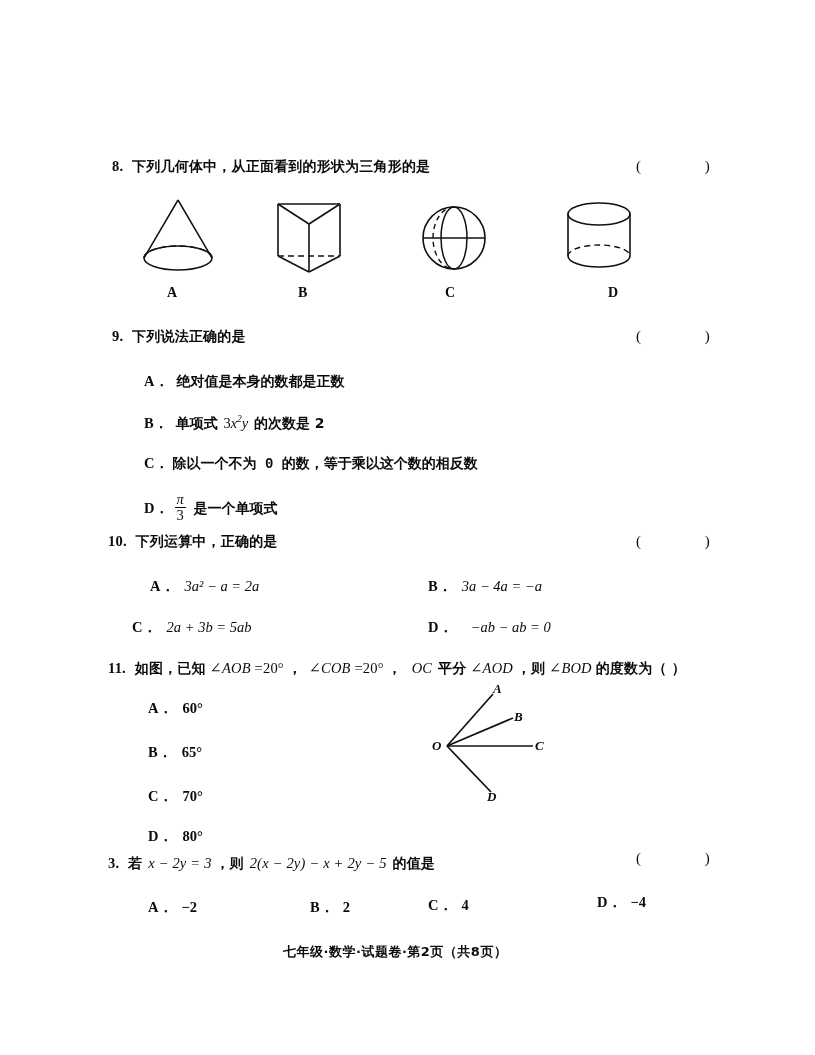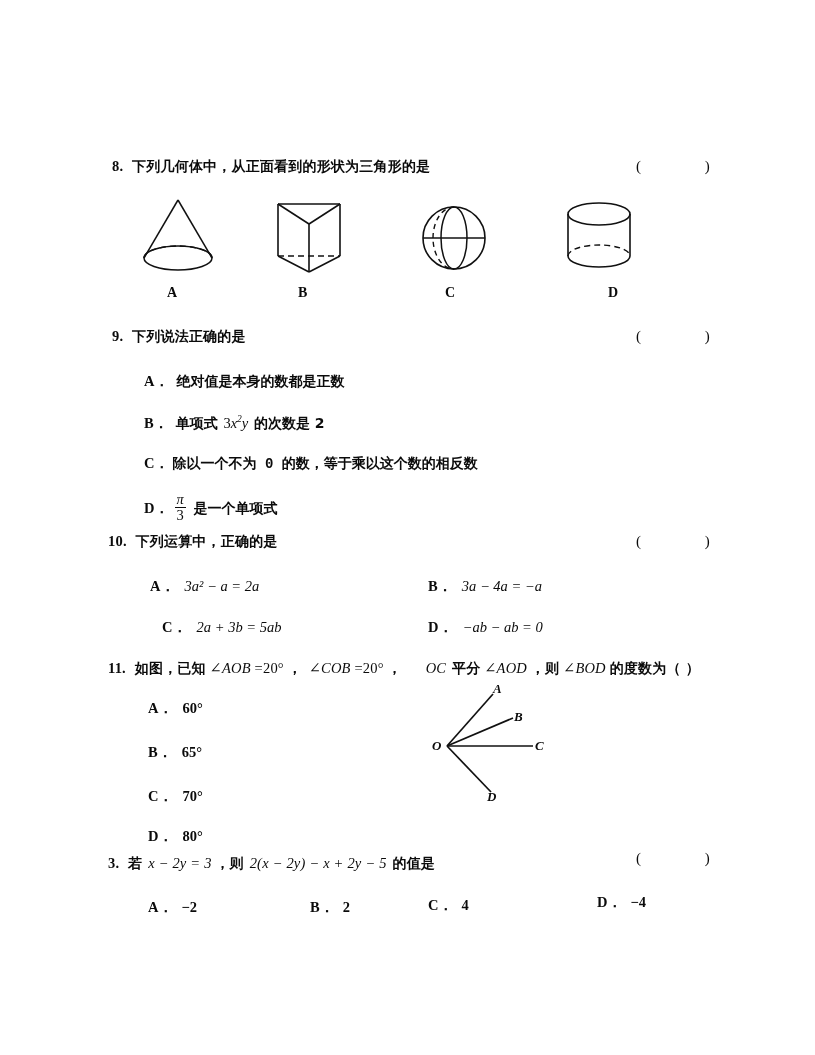--- a/index.html
+++ b/index.html
@@ -193,39 +193,39 @@
   <div class="bracket" style="left:636px; top:533px;">(&nbsp;)</div>
 
   <div class="opt" style="left:150px; top:578px;text-align:right;">
     <span class="opt-letter">A．</span>
     <span class="mathi" style="margin-left:6px;">3a² − a = 2a</span>
   </div>
   <div class="opt" style="left:428px; top:578px;">
     <span class="opt-letter">B．</span>
     <span class="mathi" style="margin-left:6px;">3a − 4a = −a</span>
   </div>
-  <div class="opt" style="left:162px; top:619px;text-align:center;">
+  <div class="opt" style="left:132px; top:619px;text-align:center;">
     <span class="opt-letter">C．</span>
     <span class="mathi" style="margin-left:6px;">2a + 3b = 5ab</span>
   </div>
   <div class="opt" style="left:428px; top:619px;">
     <span class="opt-letter">D．</span>
-    <span class="mathi" style="margin-left:6px;">−ab − ab = 0</span>
+    <span class="mathi" style="margin-left:14px;">−ab − ab = 0</span>
   </div>
 
   <div class="q-stem" style="left:108px; top:660px;">
     <span class="q-num">11.</span>
     <span class="cn" style="margin-left:5px;">如图，已知</span>
     <span class="mathi">∠AOB</span>
     <span class="mathr">=20°</span>
     <span class="cn">，</span>
     <span class="mathi" style="margin-left:3px;font-style:italic;">∠COB</span>
     <span class="mathr">=20°</span>
     <span class="cn">，</span>
-    <span class="mathi" style="margin-left:20px;">OC</span>
+    <span class="mathi" style="margin-left:6px;">OC</span>
     <span class="cn" style="margin-left:2px;">平分</span>
     <span class="mathi">∠AOD</span>
     <span class="cn">，则</span>
     <span class="mathi">∠BOD</span>
     <span class="cn">的度数为（      ）</span>
   </div>
 
   <div class="opt" style="left:148px; top:700px;">
     <span class="opt-letter">A．</span>
     <span class="mathr" style="margin-left:6px; font-weight:600;">60°</span>
@@ -275,14 +275,15 @@
   </div>
   <div class="opt" style="left:428px; top:897px;">
     <span class="opt-letter">C．</span>
     <span class="mathr" style="margin-left:5px; font-weight:600;">4</span>
   </div>
   <div class="opt" style="left:597px; top:894px;">
     <span class="opt-letter">D．</span>
     <span class="mathr" style="margin-left:5px; font-weight:600;">−4</span>
   </div>
 
+  <div class="footer" style="left:283px; top:943px;">七年级·数学·试题卷·第2页（共8页）</div>
 
 </div>
 
 </body></html>

